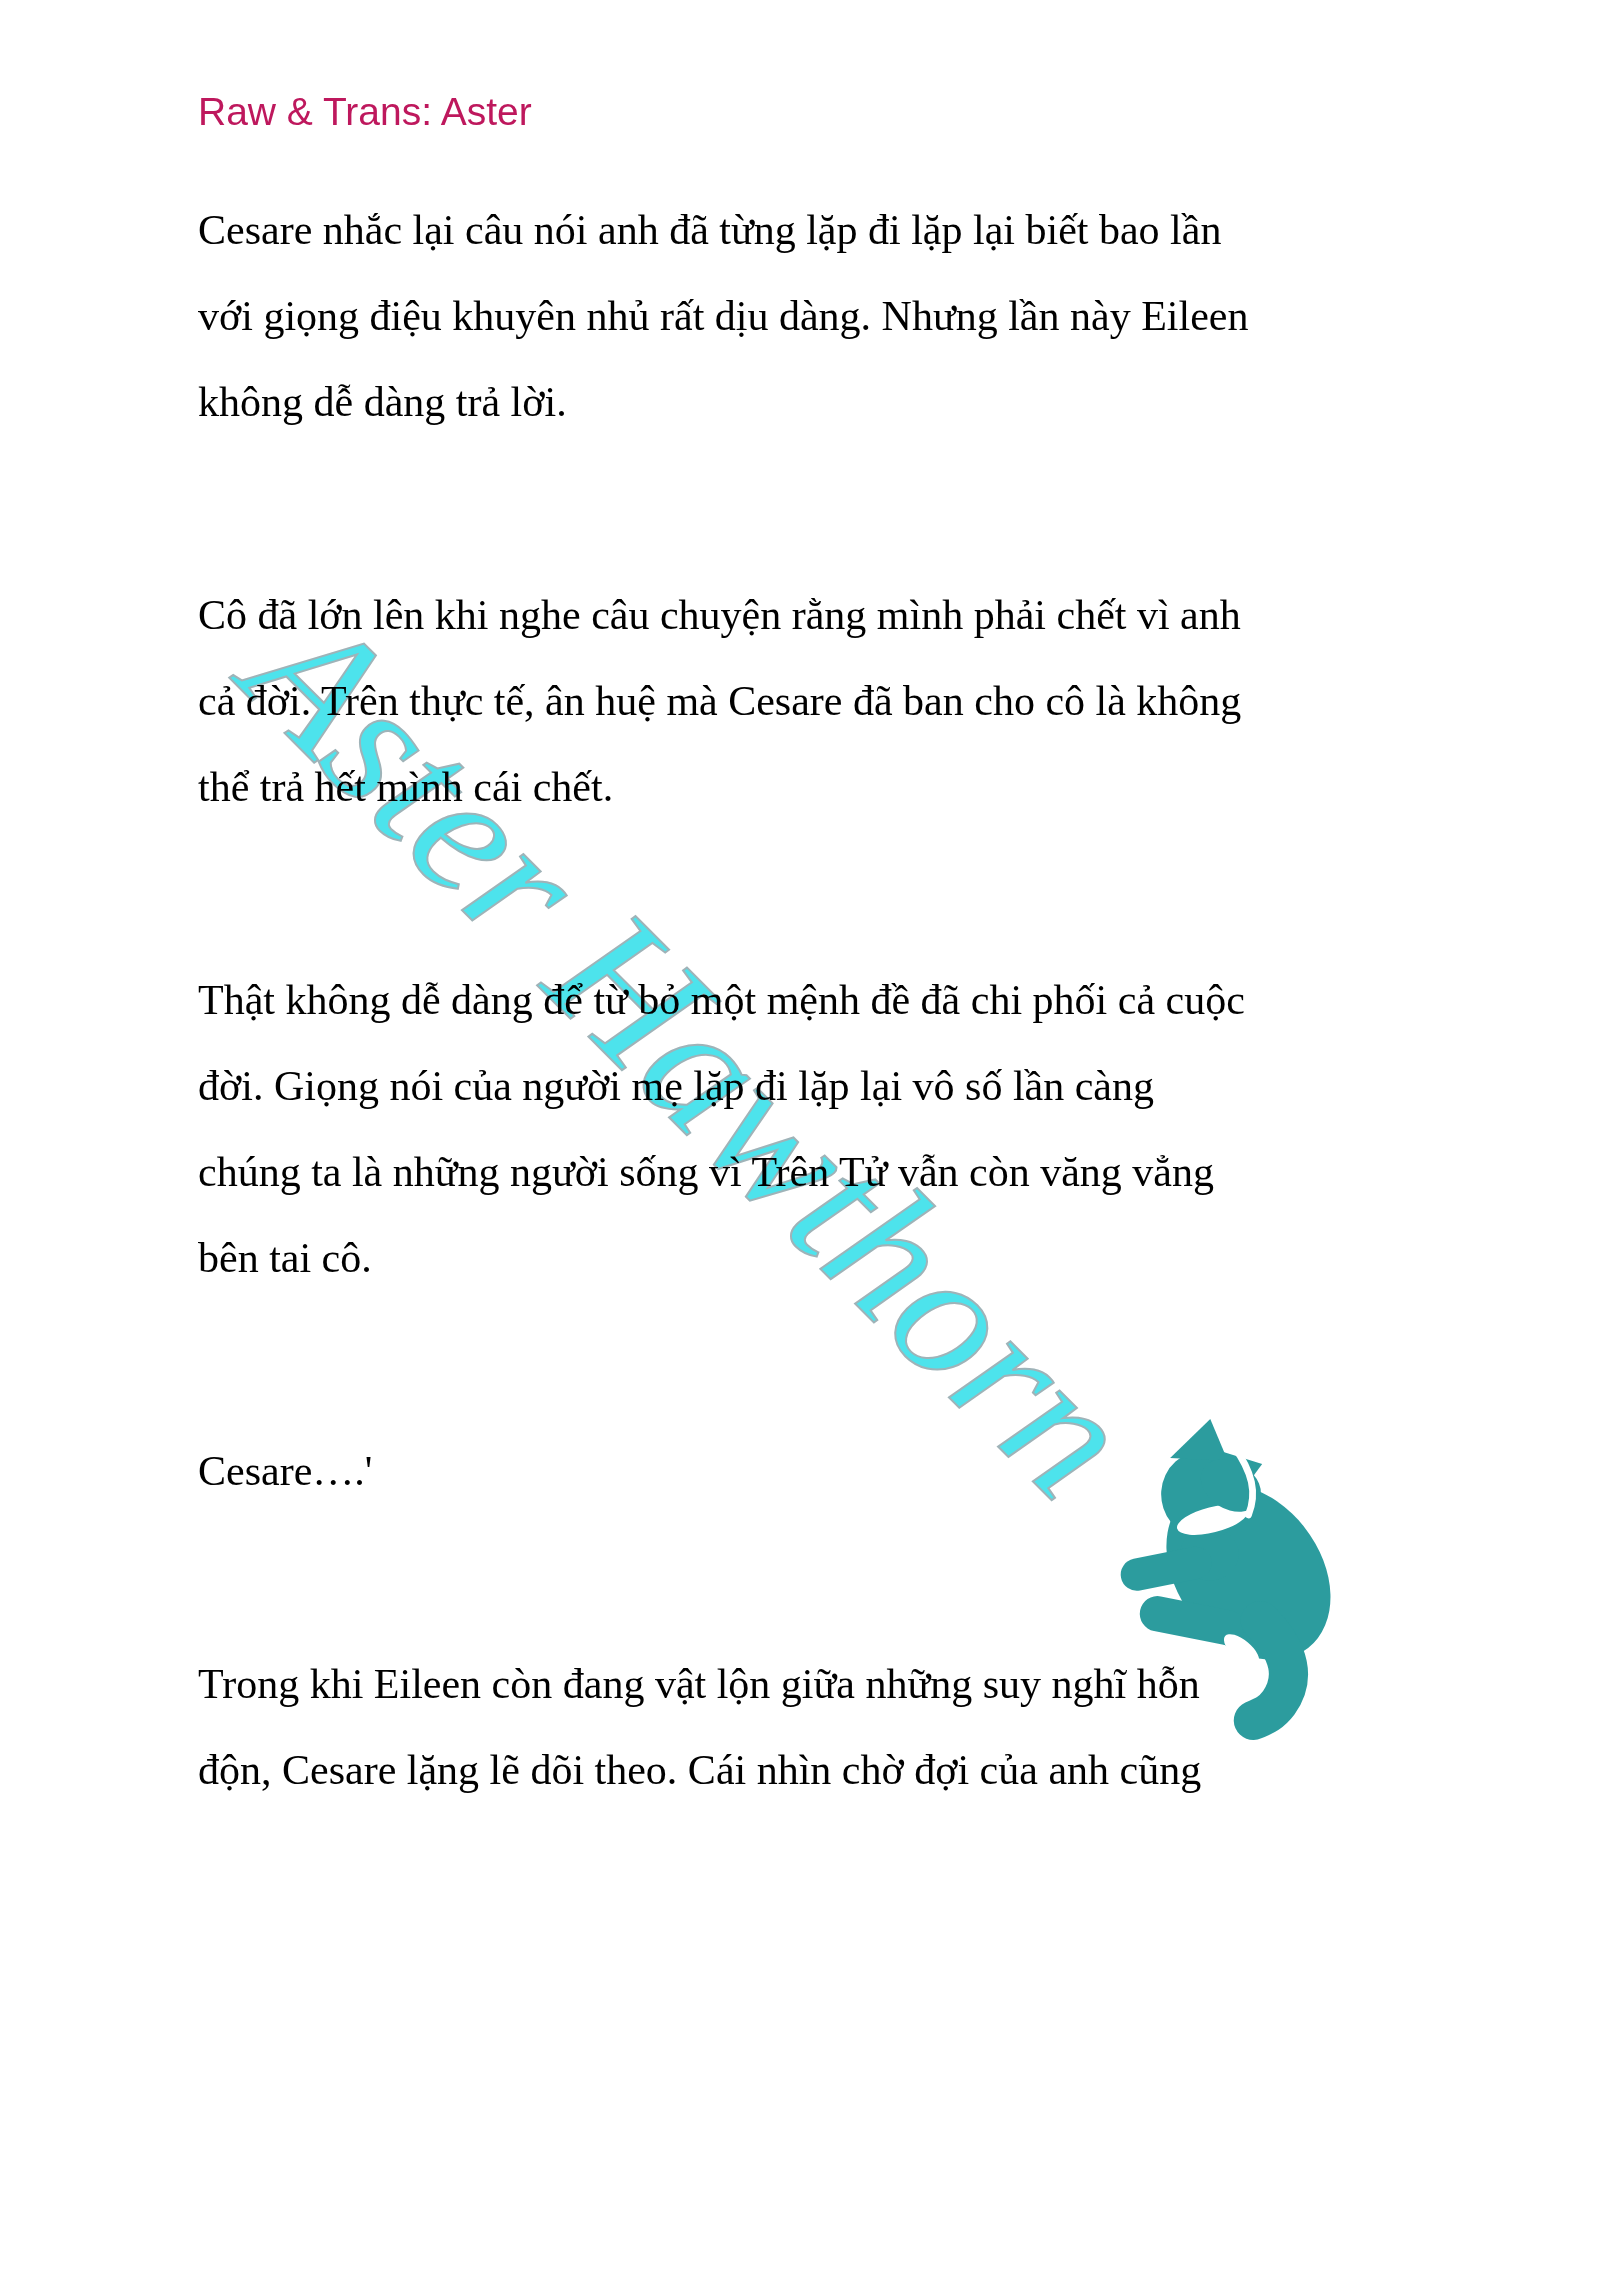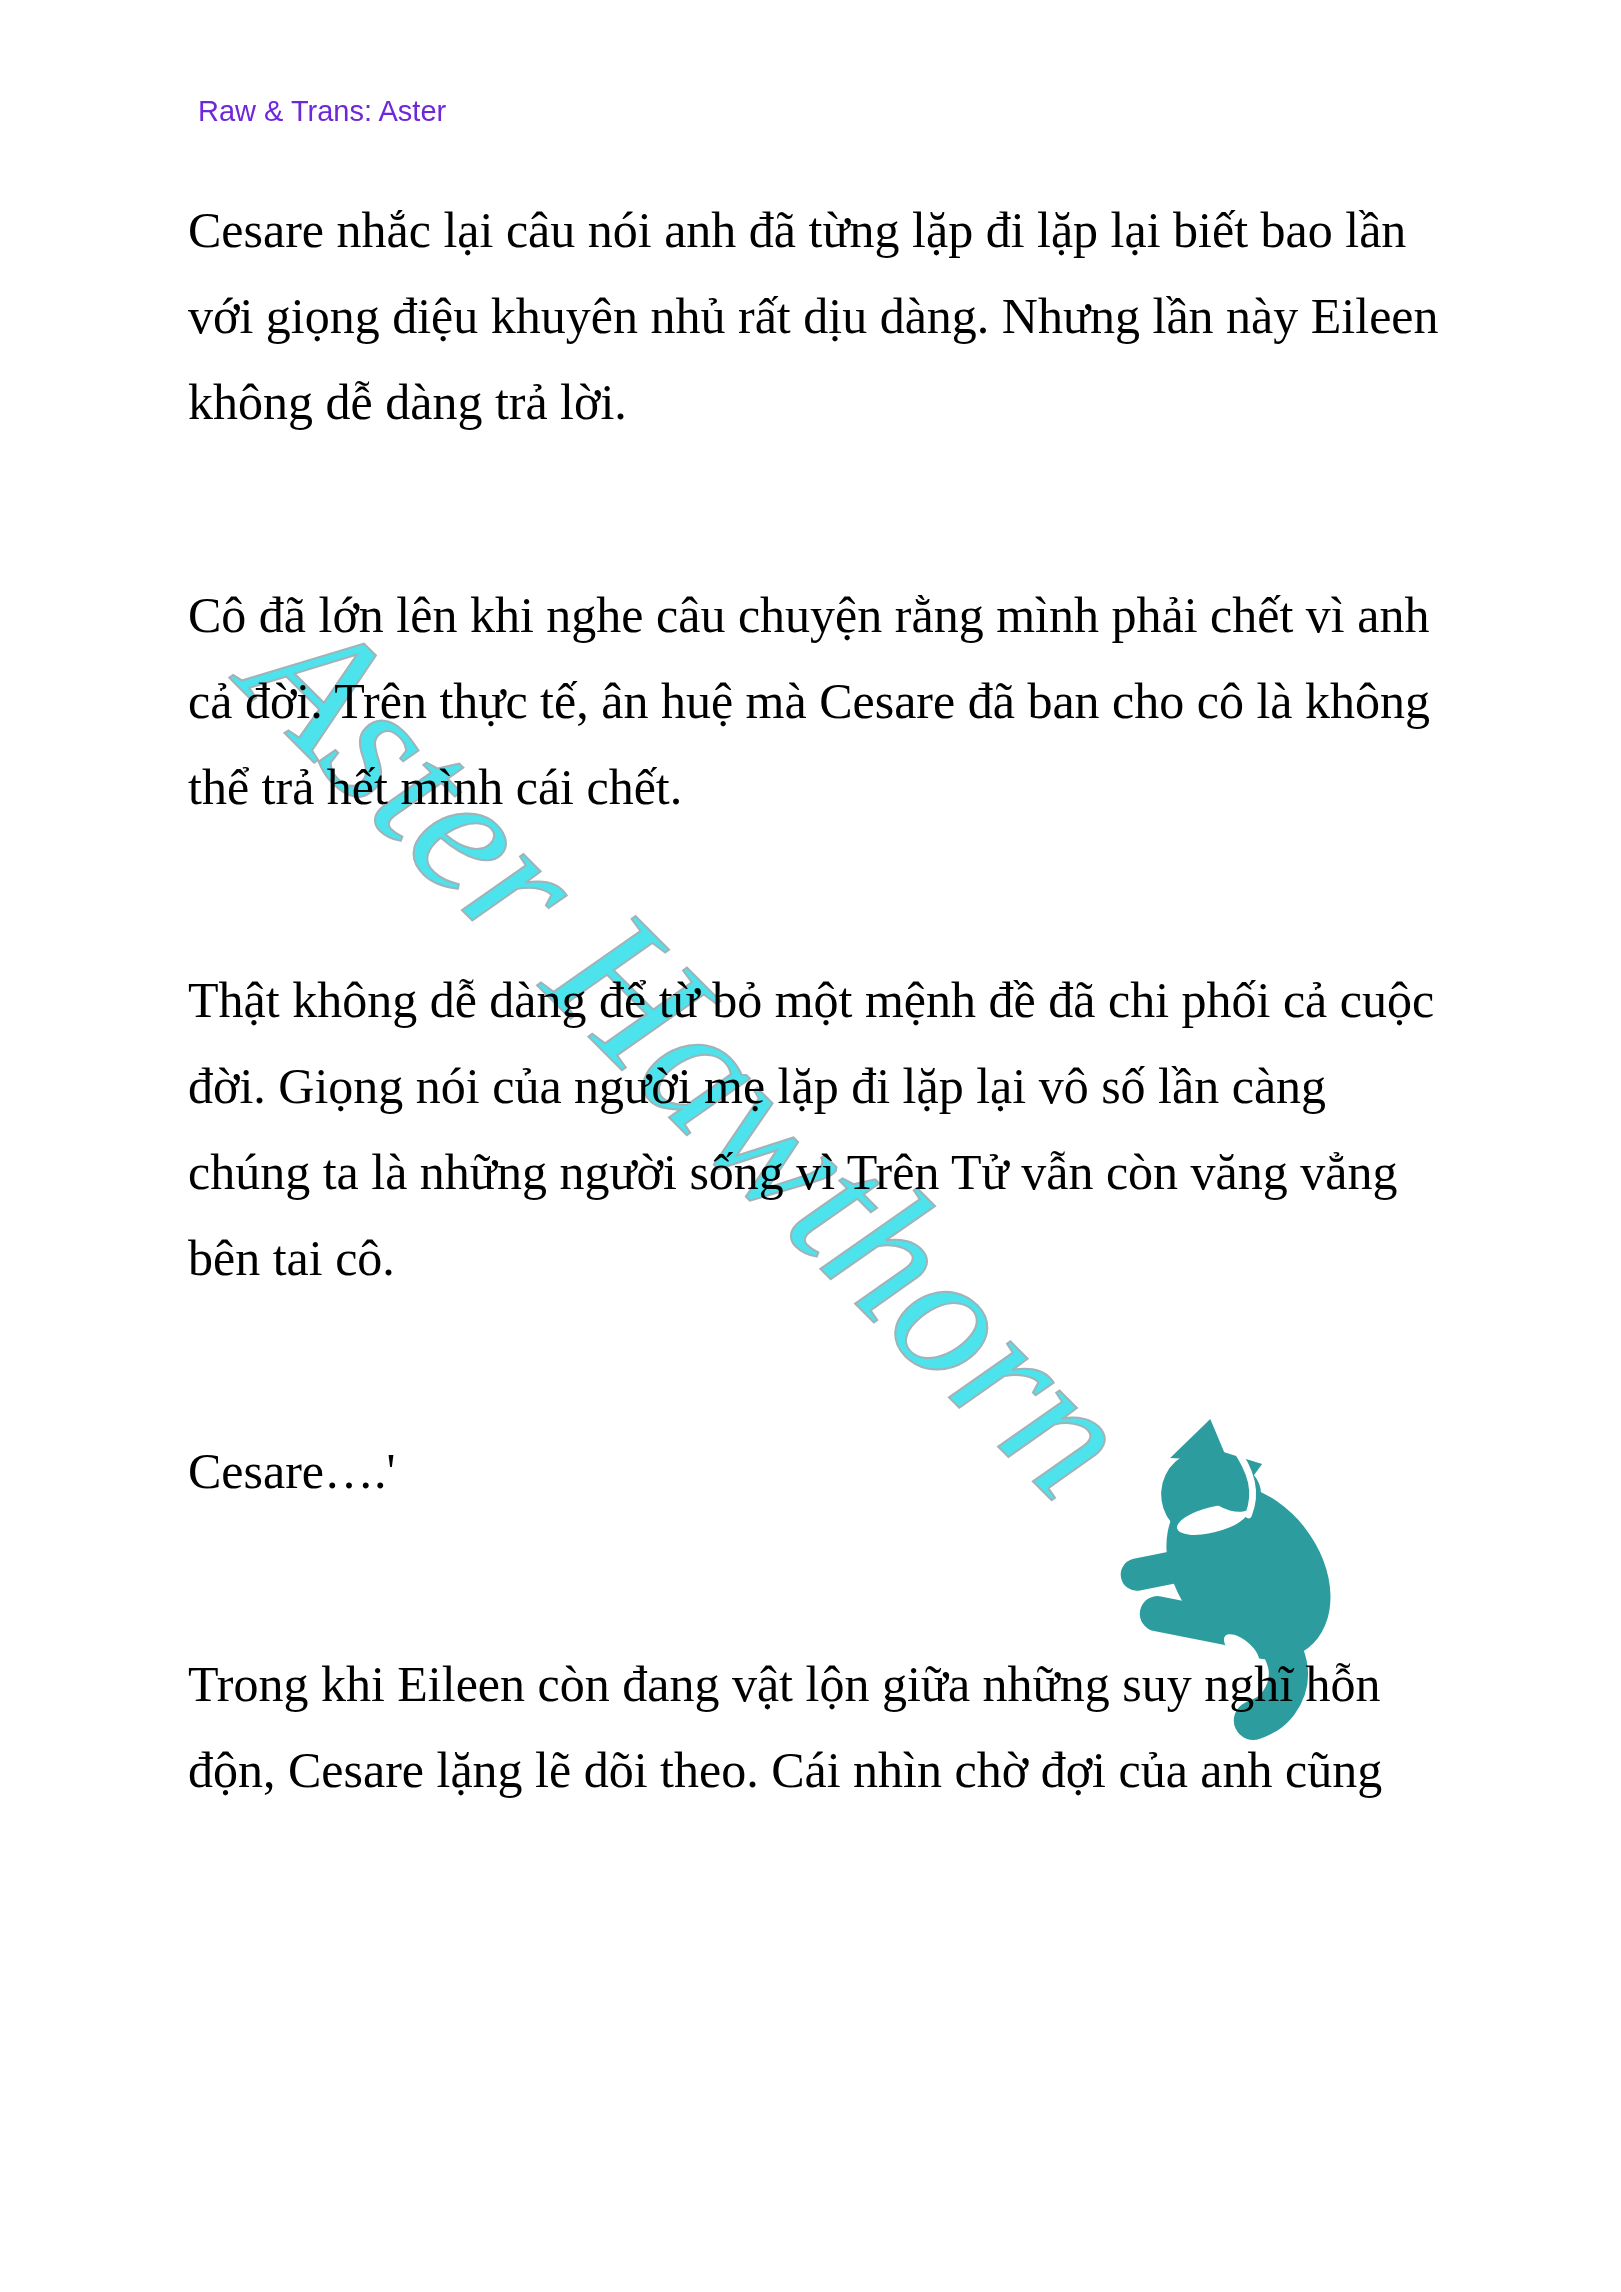--- a/index.html
+++ b/index.html
@@ -10,23 +10,23 @@
     margin: 0 auto;
     background: #ffffff;
     overflow: hidden;
     font-family: "Liberation Serif", serif;
   }
   .credit-line {
     position: absolute;
     left: 198px;
     top: 94px;
     font-family: "Liberation Sans", sans-serif;
-    font-size: 29px;
+    font-size: 39px;
     line-height: 35px;
-    color: #6d28d9;
+    color: #be185d;
     white-space: nowrap;
     z-index: 3;
   }
   .watermark {
     position: absolute;
     left: 353px;
     top: 568px;
     font-family: "Liberation Serif", serif;
     font-style: italic;
     font-size: 181px;
@@ -39,24 +39,24 @@
     pointer-events: none;
   }
   .cat-art {
     position: absolute;
     left: 1115px;
     top: 1417px;
     z-index: 2;
   }
   .body-text {
     position: absolute;
-    left: 188px;
+    left: 198px;
     top: 187px;
     width: 1294px;
-    font-size: 50px;
+    font-size: 42px;
     color: #000000;
     z-index: 3;
   }
   .paragraph { margin: 0 0 127px 0; }
   .paragraph:last-child { margin-bottom: 0; }
   .text-line {
     line-height: 86px;
     white-space: nowrap;
   }
 </style>

